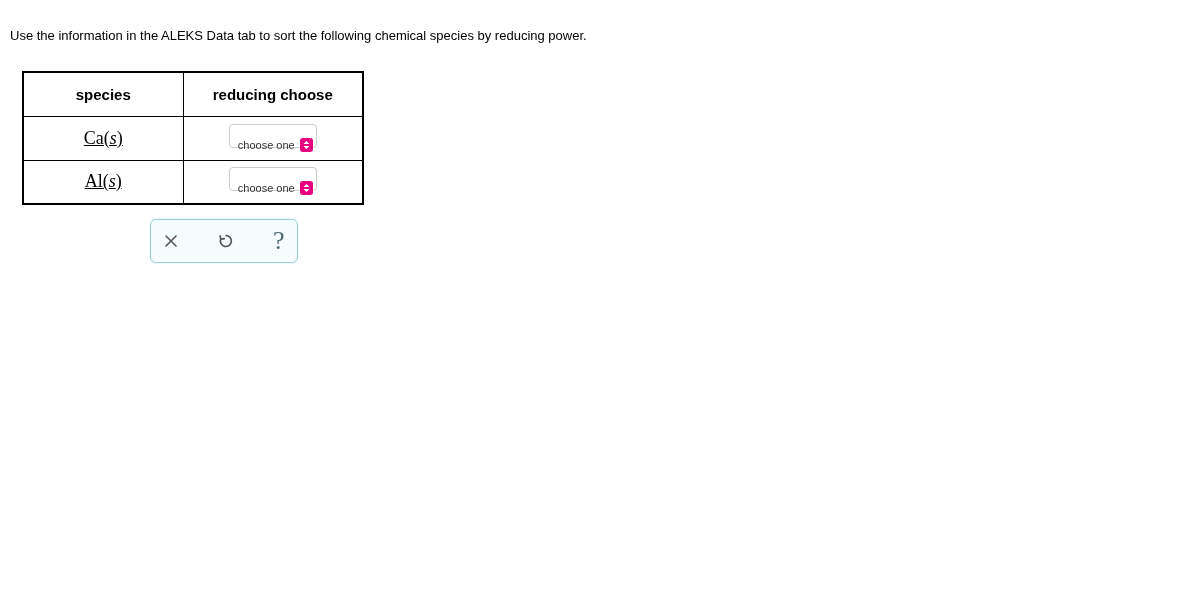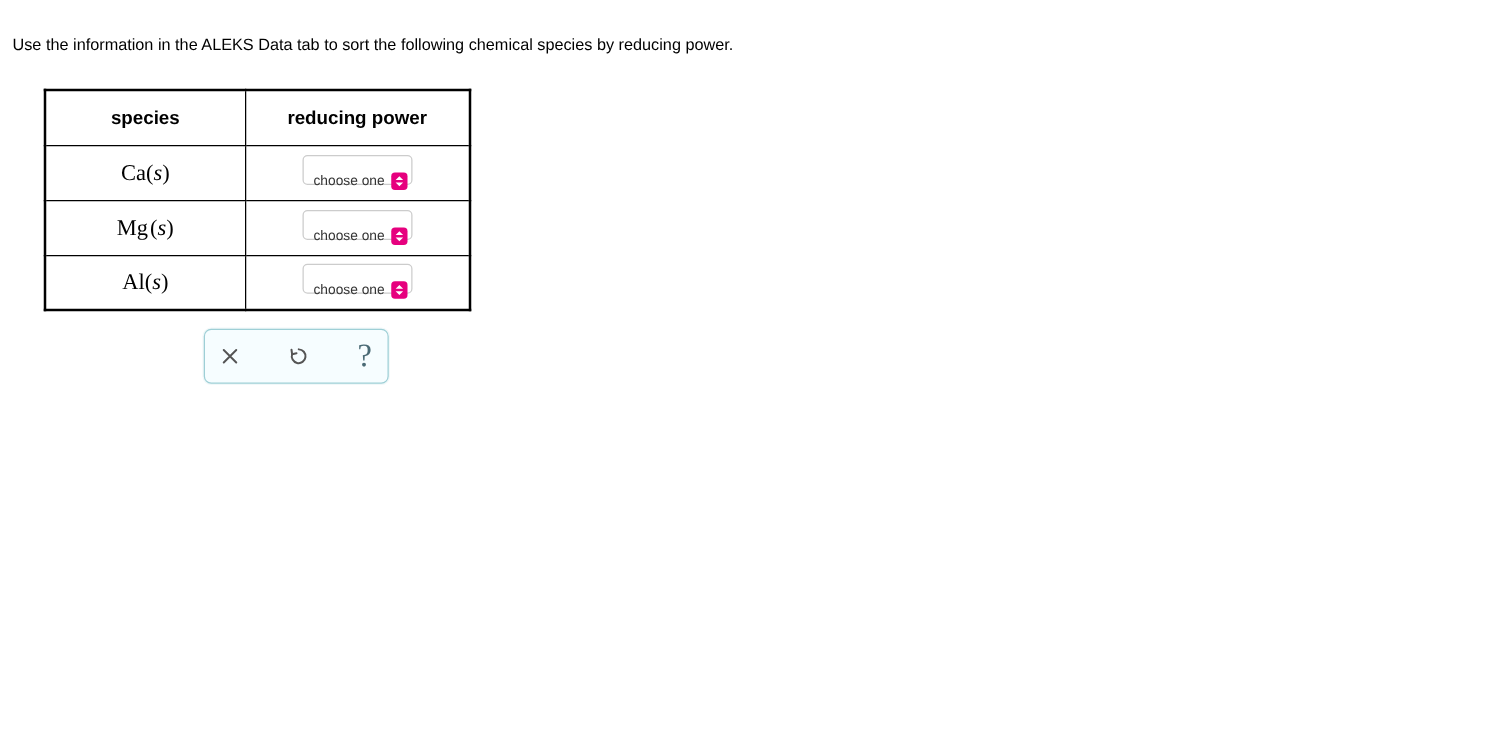--- a/index.html
+++ b/index.html
@@ -12,21 +12,21 @@
       background: #fff;
       padding: 28px 10px;
       font-size: 16px;
       color: #000;
     }
     .instruction {
       font-size: 13px;
       margin-bottom: 28px;
     }
     .content-wrap {
-      margin-left: 25px;
+      margin-left: 12px;
     }
     table.species-table {
       border-collapse: collapse;
       border: 2px solid #000;
     }
     table.species-table th,
     table.species-table td {
       border: 1.5px solid #000;
       text-align: center;
       vertical-align: middle;
@@ -35,20 +35,21 @@
     table.species-table th {
       font-weight: bold;
       font-size: 15px;
       padding: 8px 4px;
     }
     table.species-table th.col-species { width: 160px; }
     table.species-table th.col-power { width: 180px; }
     .species-formula {
       font-family: 'Times New Roman', Times, serif;
       font-size: 18px;
+      text-decoration: underline;
     }
     .species-formula .state {
       font-size: 18px;
     }
     .choose-select {
       display: inline-flex;
       align-items: center;
       border: 1px solid #ccc;
       border-radius: 4px;
       padding: 20px 3px 2px 8px;
@@ -108,45 +109,28 @@
 </head>
 <body>
 
 <div class="instruction">Use the information in the ALEKS Data tab to sort the following chemical species by reducing power.</div>
 
 <div class="content-wrap">
   <table class="species-table">
     <thead>
       <tr>
         <th class="col-species">species</th>
-        <th class="col-power">reducing power</th>
+        <th class="col-power">reducing choose</th>
       </tr>
     </thead>
     <tbody>
       <tr>
         <td>
           <span class="species-formula">
             <span>Ca</span><span class="state">(<span style="font-style:italic">s</span>)</span>
-          </span>
-        </td>
-        <td>
-          <span class="choose-select">
-            <span class="sel-label">choose one</span>
-            <span class="stepper-icon">
-              <svg width="9" height="10" viewBox="0 0 9 10">
-                  <path d="M4.5 1 L7.5 4 L1.5 4 Z M4.5 9 L1.5 6 L7.5 6 Z" fill="#fff"></path>
-                </svg>
-            </span>
-          </span>
-        </td>
-      </tr>
-      <tr>
-        <td>
-          <span class="species-formula">
-            <span>Mg</span><span class="state"> (<span style="font-style:italic">s</span>)</span>
           </span>
         </td>
         <td>
           <span class="choose-select">
             <span class="sel-label">choose one</span>
             <span class="stepper-icon">
               <svg width="9" height="10" viewBox="0 0 9 10">
                   <path d="M4.5 1 L7.5 4 L1.5 4 Z M4.5 9 L1.5 6 L7.5 6 Z" fill="#fff"></path>
                 </svg>
             </span>

